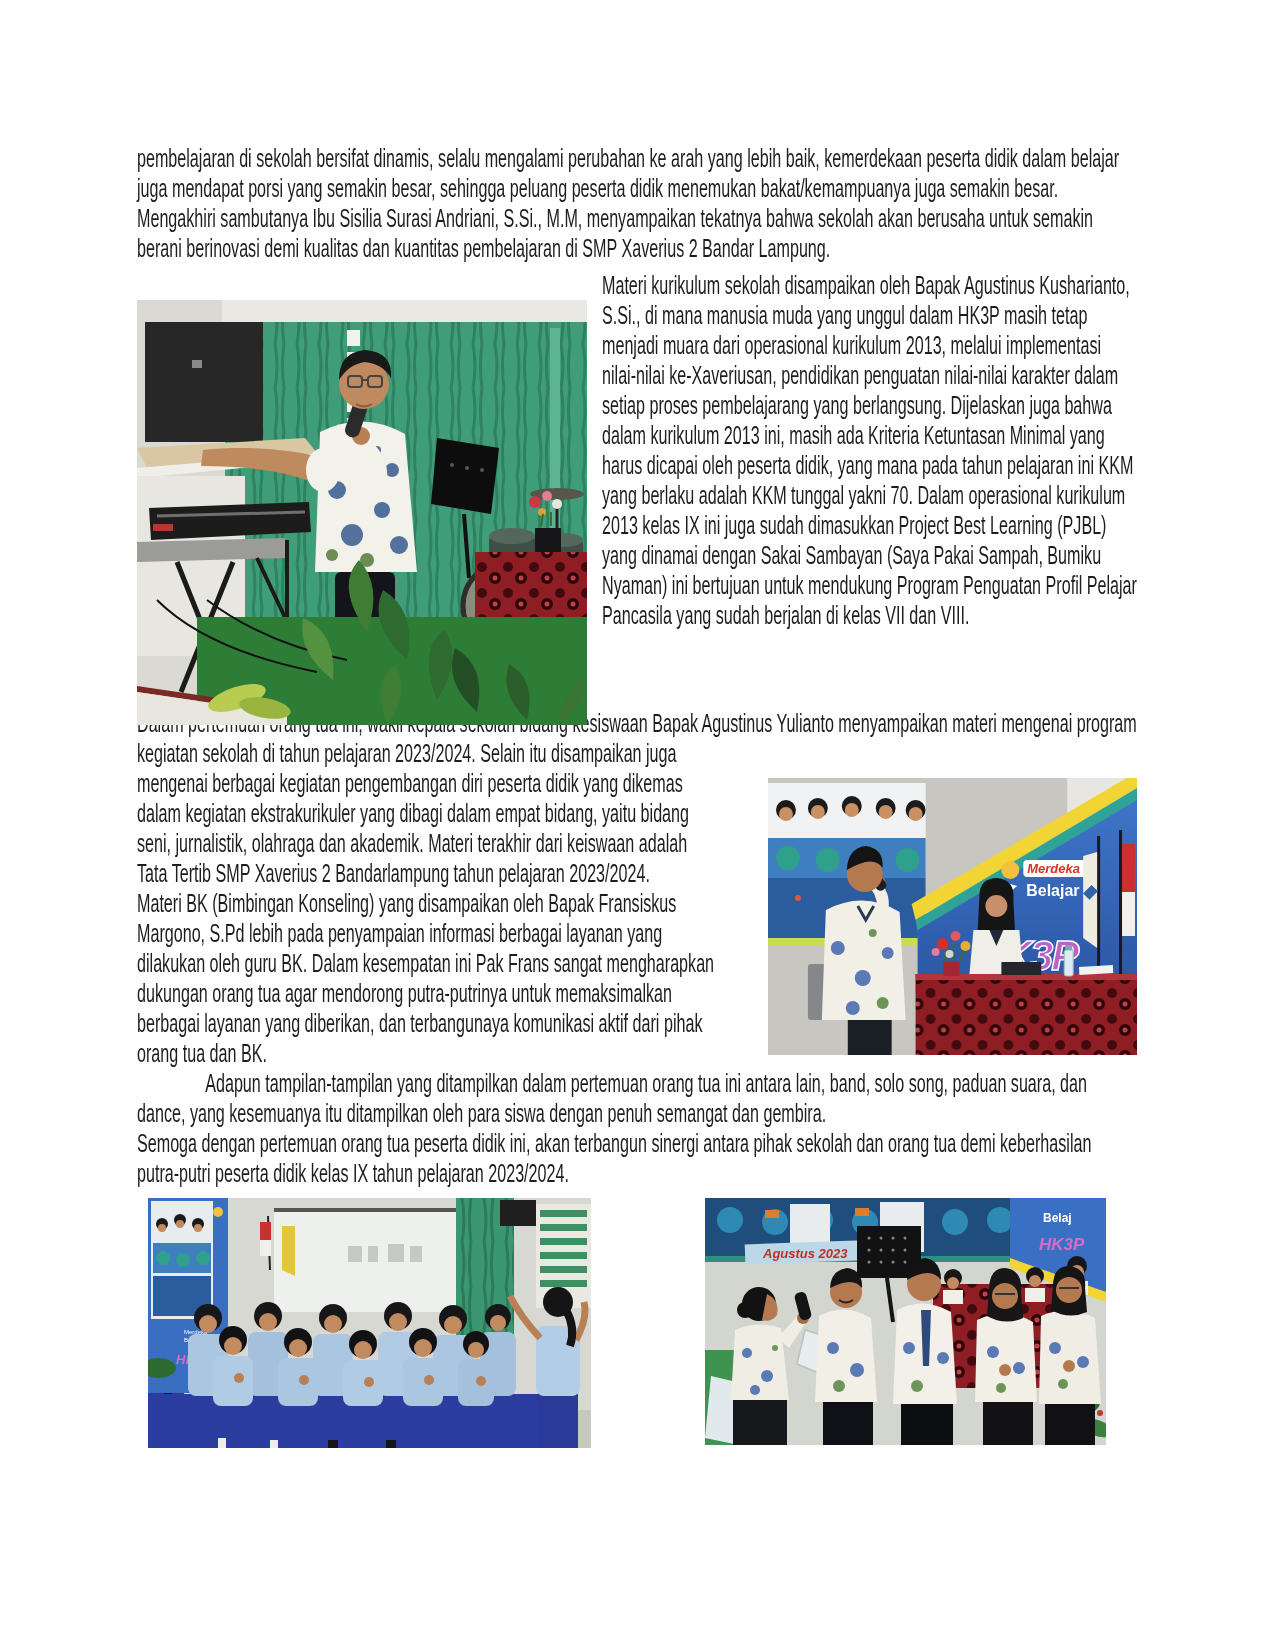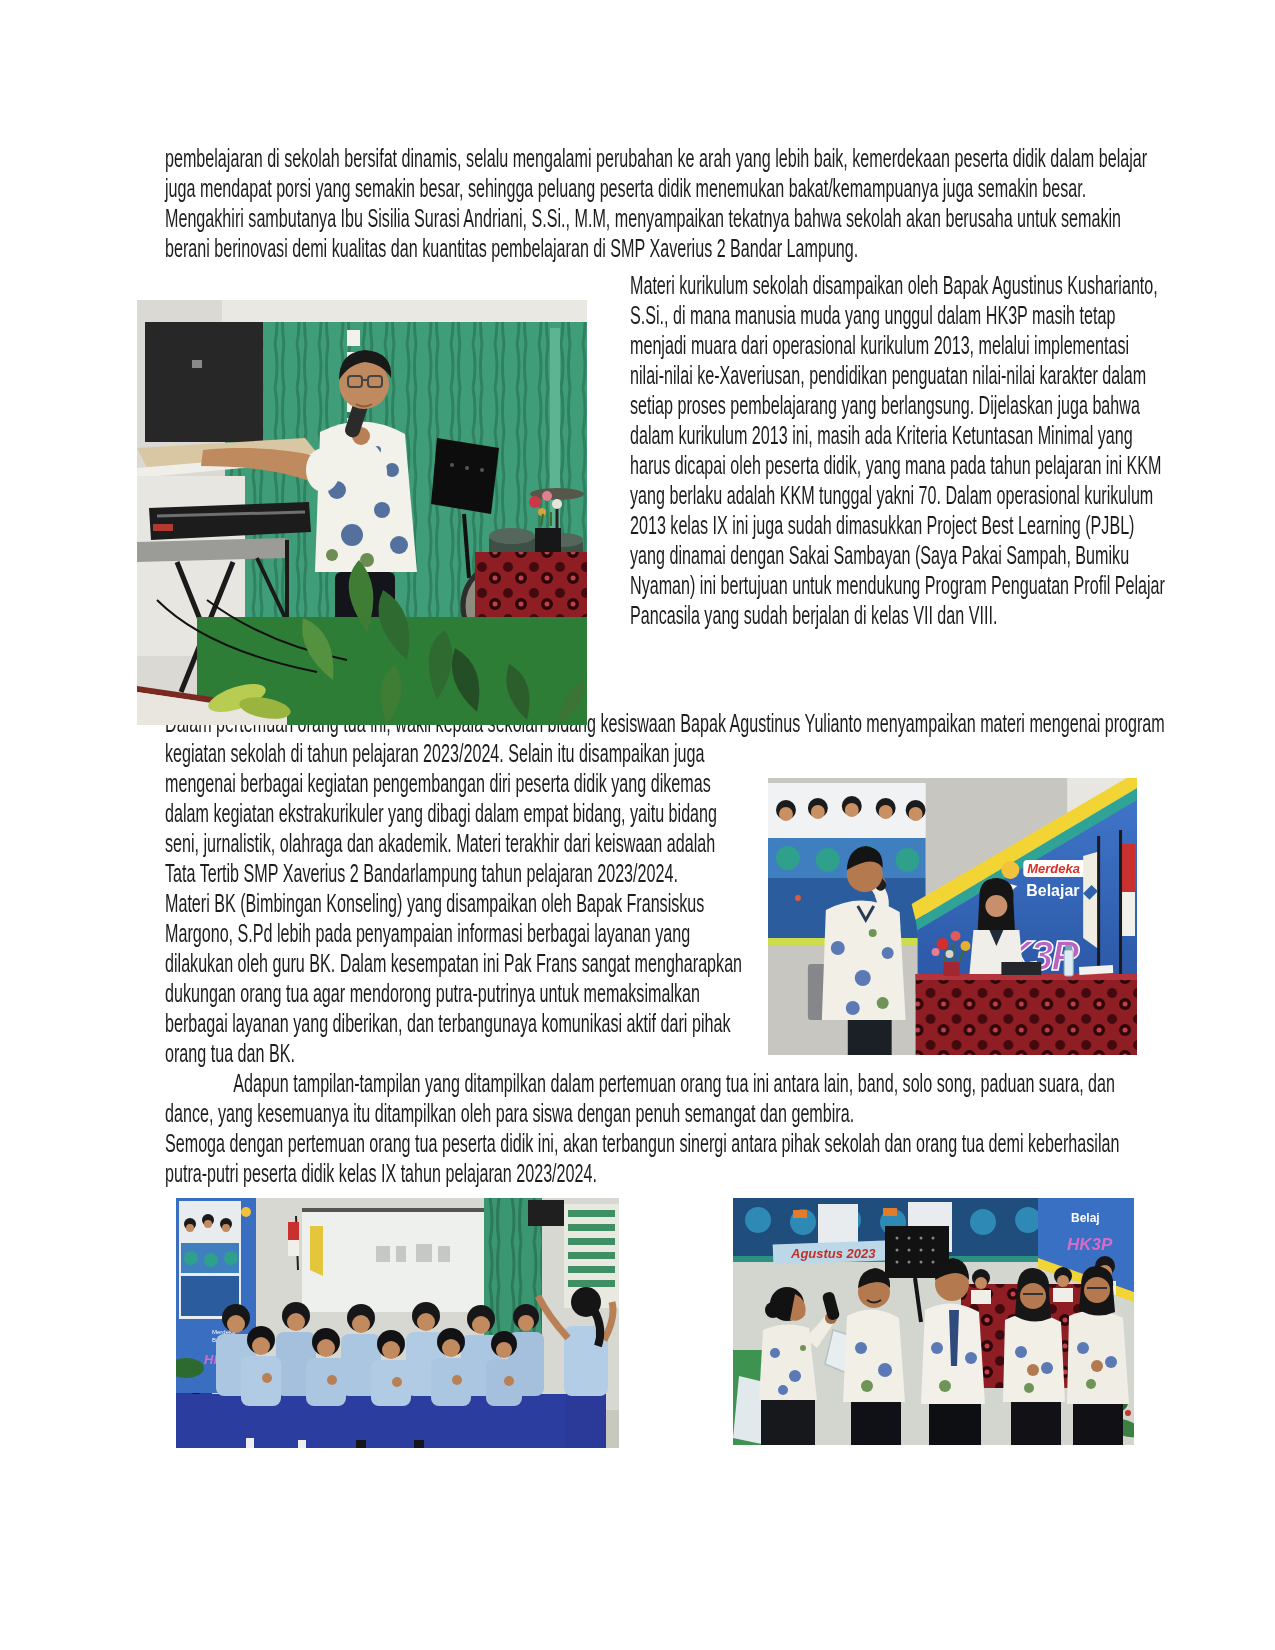--- a/index.html
+++ b/index.html
@@ -1,20 +1,20 @@
 <!DOCTYPE html>
 <html><head>
 <meta charset="utf-8">
 <style>
   html,body { margin:0; padding:0; background:#ffffff; }
   .page {
     position:relative; width:1275px; height:1650px; background:#ffffff;
     font-family:"Liberation Sans", sans-serif; overflow:hidden;
   }
-  .content { position:absolute; left:137px; top:143px; width:1000px;margin-left:28px; }
+  .content { position:absolute; left:137px; top:143px; width:1000px; }
   
   .sq {
     width:1613px; transform:scaleX(0.62); transform-origin:0 0;
     font-size:26px; line-height:30px; color:#1d1d1d; font-stretch:condensed;
   }
   .sq span { white-space:normal; }
   .sq span.multi { white-space:pre-line; }
   .spacer1 { float:left; width:750px; height:438px; }
   .spacer2 { float:right; width:670px; height:290px; }
   .block2 { margin-top:7px; }

